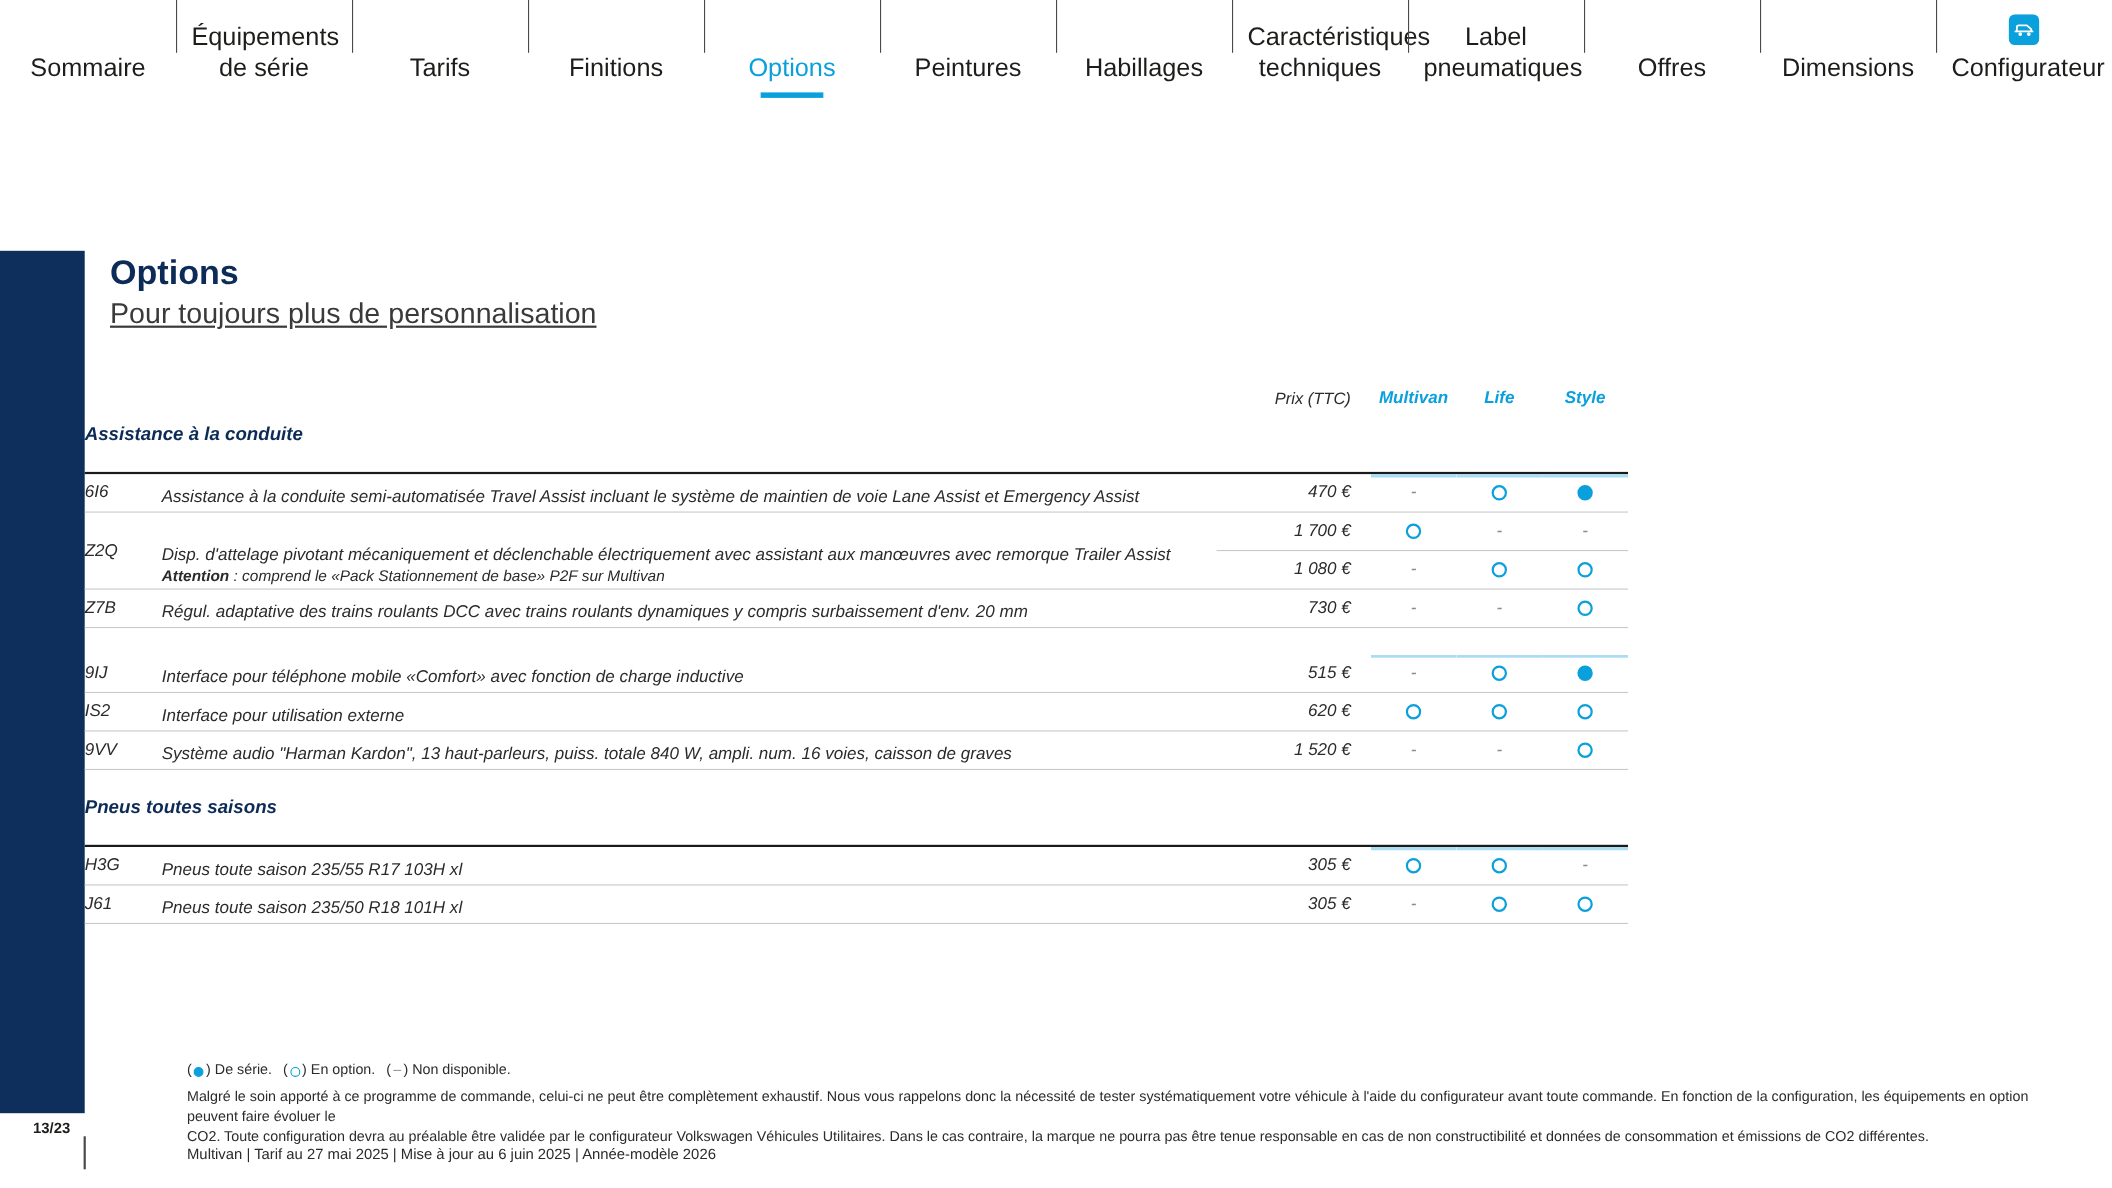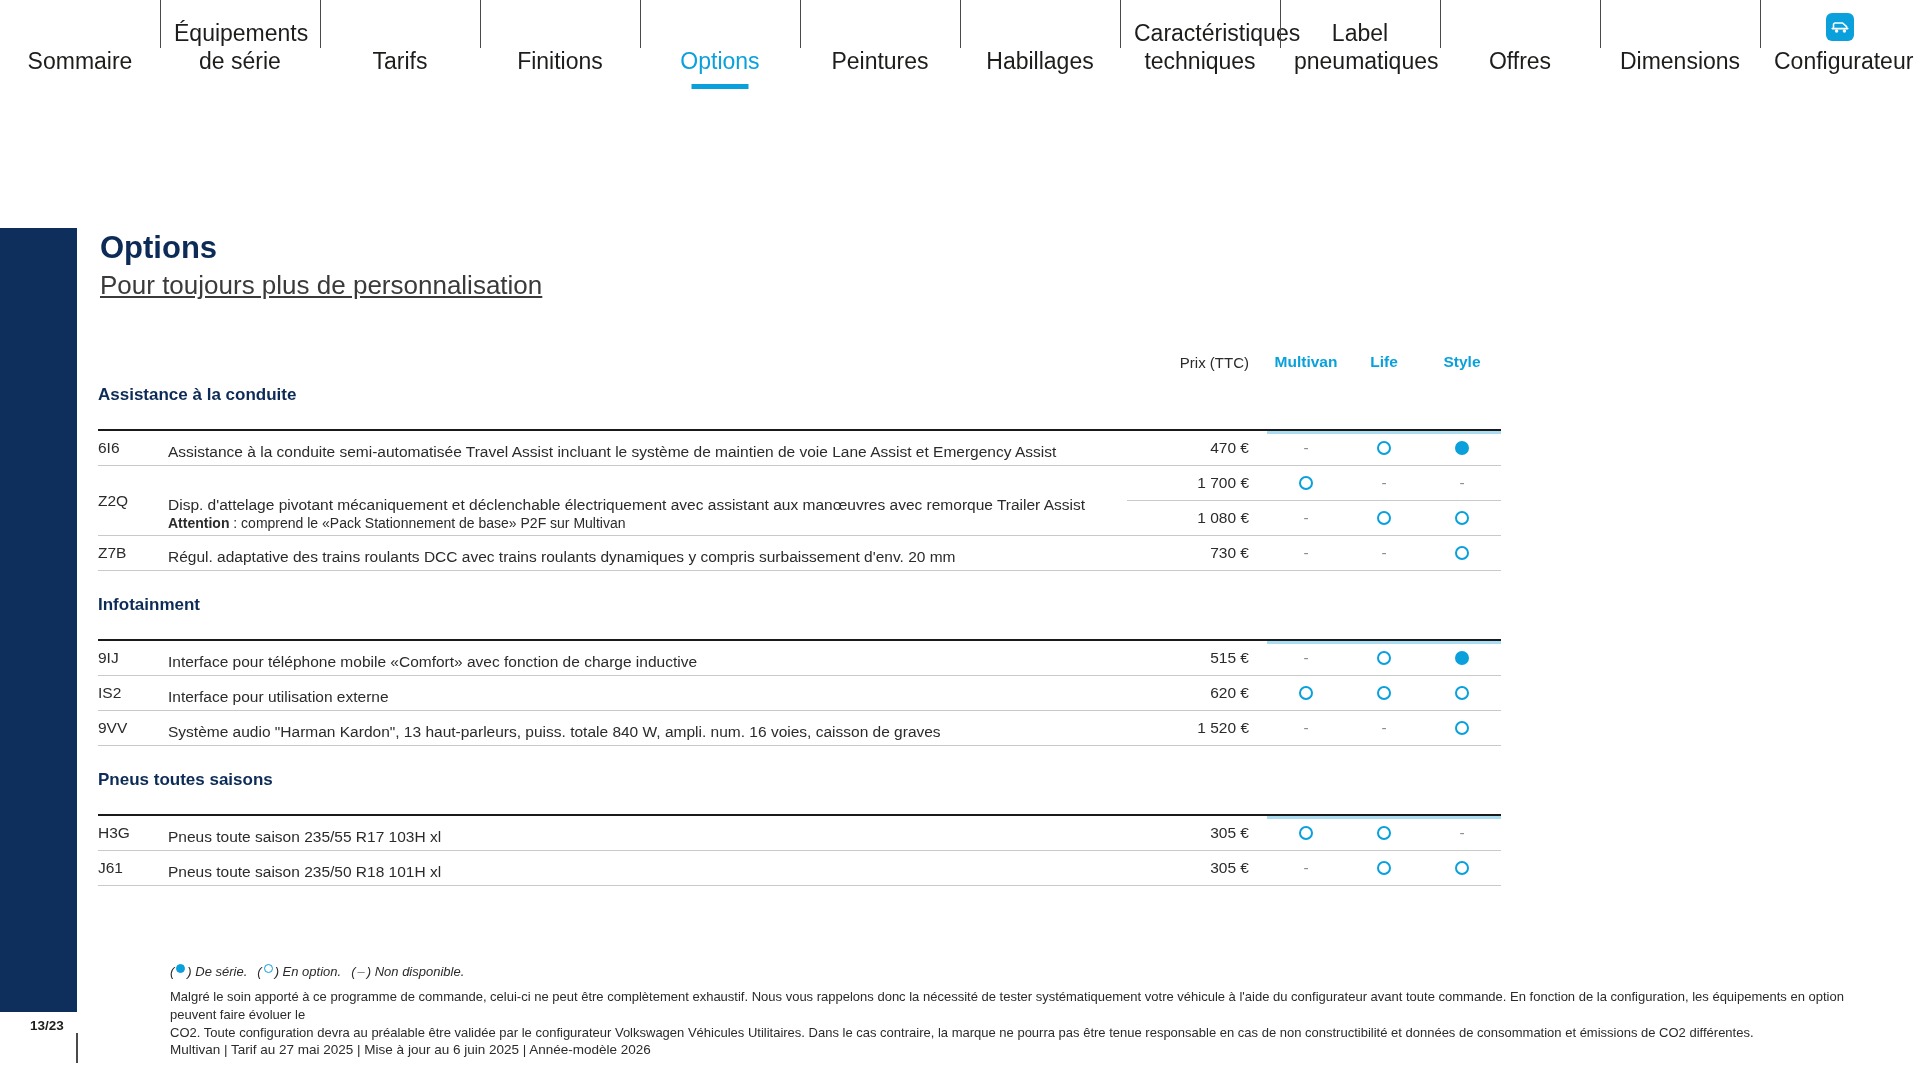--- a/index.html
+++ b/index.html
@@ -21,21 +21,21 @@
 
   
   .left-bar{position:absolute;left:0;top:228px;width:77px;height:784px;background:var(--navy,#0e2f5c);}
 
   
   main{position:absolute;top:230px;left:0;width:1920px;}
   .page-title{margin:0 0 0 100px;font-size:31px;font-weight:bold;color:var(--navy-text,#0c2b57);}
   .page-subtitle{margin:4px 0 16px 100px;font-size:26px;font-weight:400;color:#3a3a3a;text-decoration:underline;}
 
   
-  .table{margin:52px 0 0 98px;width:1403px;font-size:15.5px;}
+  .table{margin:52px 0 0 77px;width:1403px;font-size:15.5px;font-style:italic;}
   .thead{display:grid;grid-template-columns:70px 1fr 140px 78px 78px 78px;align-items:end;padding-bottom:8px;}
   .price-h{grid-column:3;text-align:right;padding-right:18px;font-size:15px;color:#2b2b2b;}
   .trim-h{text-align:center;color:var(--blue,#0aa0dc);font-weight:bold;font-size:15.5px;}
 
   .tsection{margin-top:24px;}
   .tsection:first-of-type{margin-top:6px;}
   .section-title{margin:0;font-size:17px;font-weight:bold;color:var(--navy-text,#0c2b57);
        padding-bottom:24px;border-bottom:2px solid #1a1a1a;}
   .trow{display:flex;border-bottom:1px solid #c9c9c9;min-height:34px;}
   .row-left{flex:1;display:grid;grid-template-columns:70px 1fr;}
@@ -51,21 +51,21 @@
   .rows .trow:first-child .sub:first-child .trim{box-shadow:inset 0 3px 0 var(--lightblue,#aadcf2);}
 
   .dot{display:inline-block;width:14px;height:14px;border-radius:50%;
        border:2px solid var(--blue,#0aa0dc);box-sizing:border-box;background:transparent;}
   .dot.filled{background:var(--blue,#0aa0dc);}
   .dash{color:#8d8d8d;}
 
   
   .legend{position:absolute;left:170px;top:964px;font-size:13px;color:#2b2b2b;display:flex;gap:10px;align-items:center;}
   .legend .dot{width:9px;height:9px;border-width:1.5px;}
-  .lg-item{display:inline-flex;align-items:flex-start;gap:2px;font-style:italic;}
+  .lg-item{display:inline-flex;align-items:flex-end;gap:2px;}
   .disclaimer{position:absolute;left:170px;top:988px;width:1700px;font-size:13px;line-height:1.4;color:#2b2b2b;}
 
   
   .footer-pagenum{position:absolute;left:30px;top:1018px;font-size:13.5px;font-weight:bold;color:#1d1d1b;}
   .footer-divider{position:absolute;left:76px;top:1033px;width:2px;height:30px;background:#4a4a4a;}
   .footer-info{position:absolute;left:170px;top:1042px;font-size:13.5px;color:#2b2b2b;}
 </style>
 </head>
 <body>
 
@@ -247,21 +247,20 @@
     <div class="trim">
                     <span class="dot"></span>
                   </div>
   </div>
 </div>
   </div>
 </div>
   </section>
 
   <section class="tsection">
-    <h3 class="section-title">Infotainment</h3>
     <div class="rows">
   <div class="trow">
     <div class="row-left">
       <div class="code">9IJ</div>
       <div class="desc">
                   <div>Interface pour téléphone mobile «Comfort» avec fonction de charge inductive</div>
                 </div>
     </div>
     <div class="right">
   <div class="sub">

